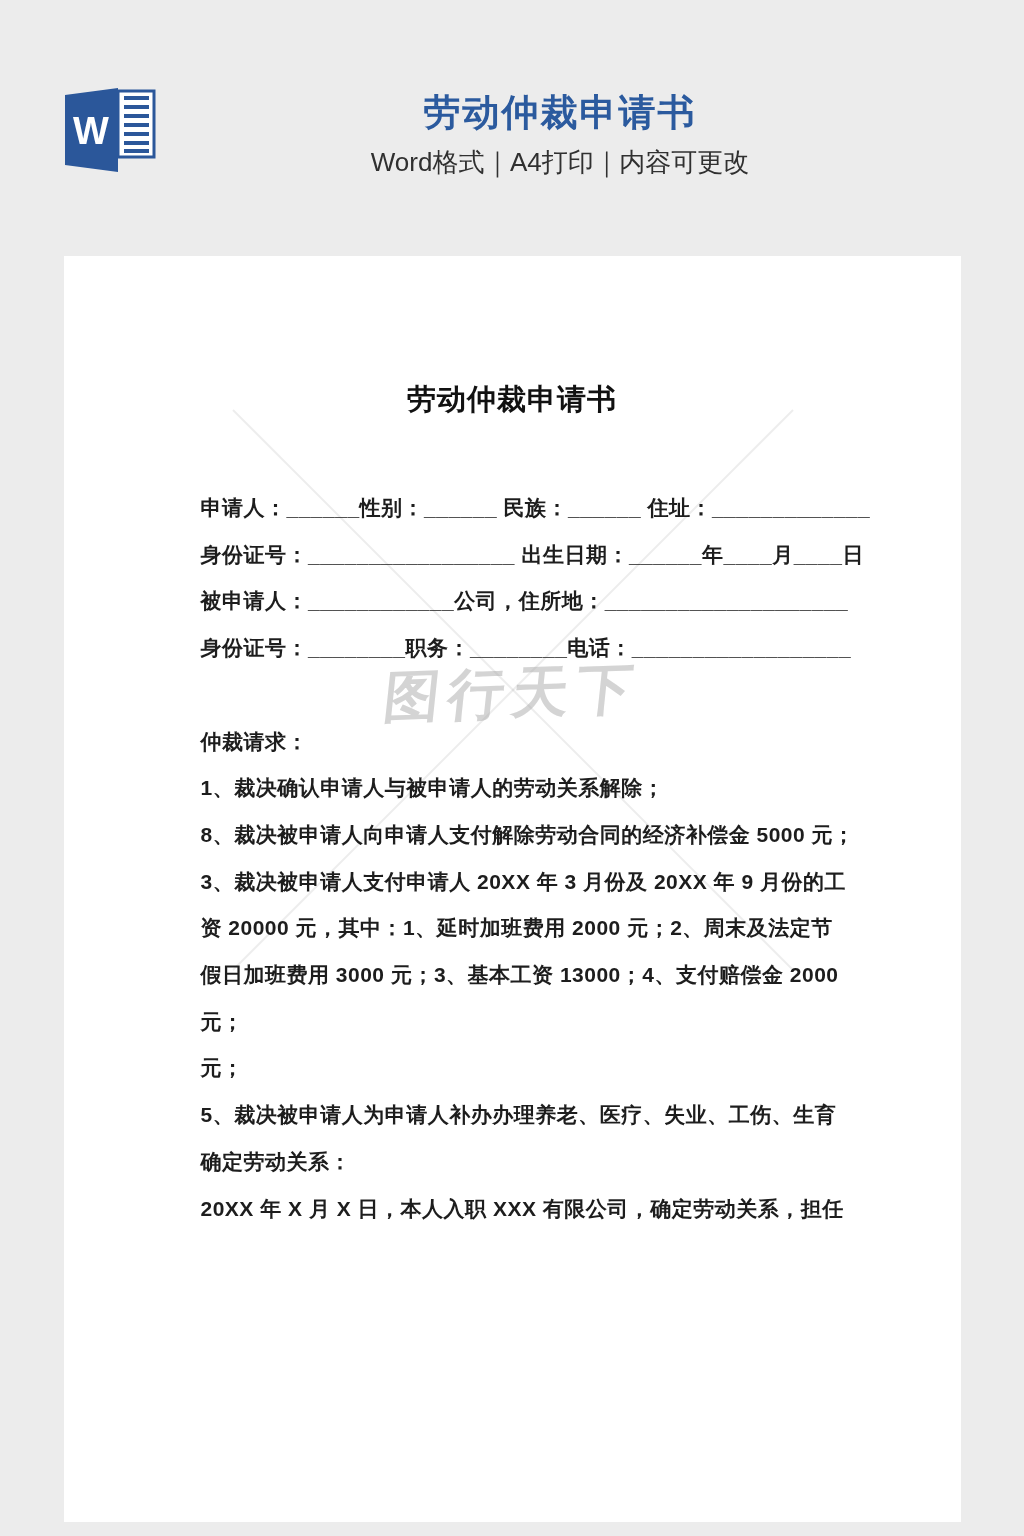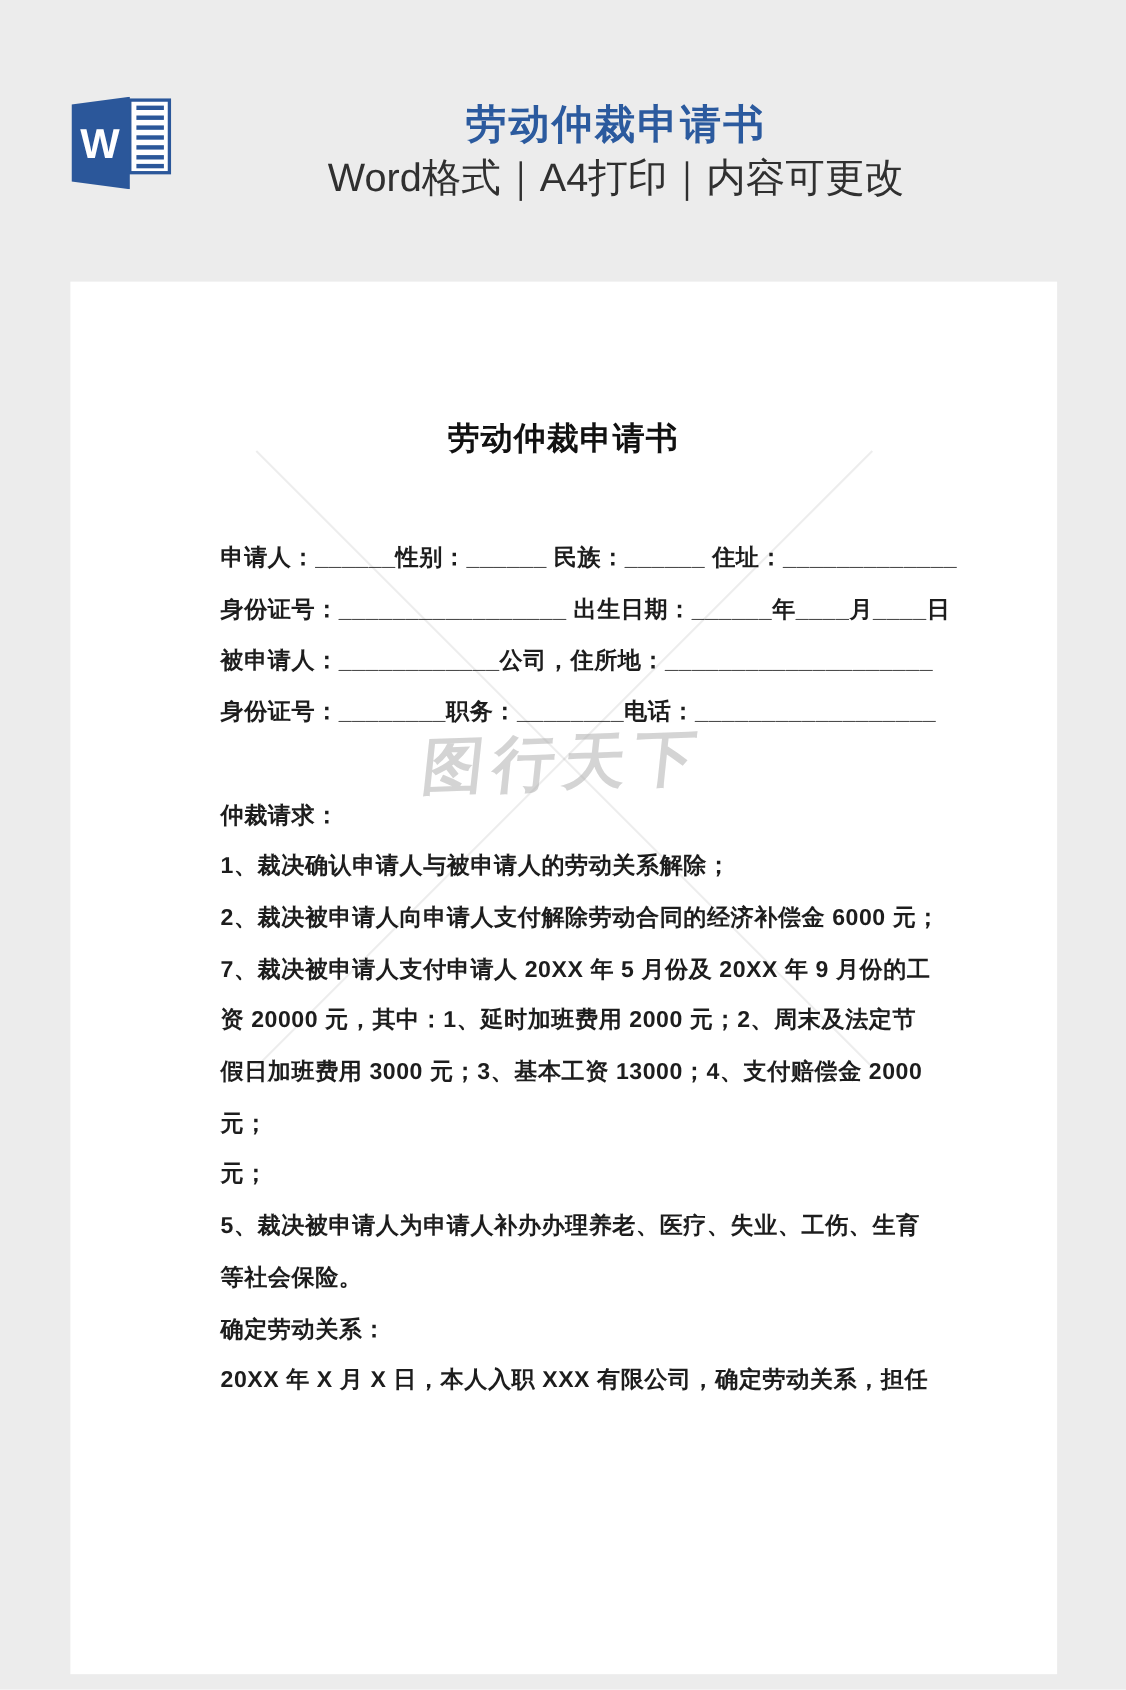--- a/index.html
+++ b/index.html
@@ -25,21 +25,21 @@
   }
   .header-title {
     font-size: 37px;
     line-height: 46px;
     font-weight: bold;
     color: #2b5a9e;
     letter-spacing: 2px;
   }
   .header-subtitle {
     margin-top: 10px;
-    font-size: 36px;
+    font-size: 26px;
     line-height: 32px;
     color: #303030;
   }
 
   
   .page {
     position: relative;
     width: 897px;
     height: 1266px;
     margin: 0 auto;
@@ -138,25 +138,24 @@
         <div class="content-line">身份证号：_________________ 出生日期：______年____月____日</div>
         <div class="content-line">被申请人：____________公司，住所地：____________________</div>
         <div class="content-line">身份证号：________职务：________电话：__________________</div>
       </div>
 
     <div class="watermark-gap"></div>
 
     <div class="body-section">
         <div class="content-line">仲裁请求：</div>
         <div class="content-line">1、裁决确认申请人与被申请人的劳动关系解除；</div>
-        <div class="content-line">2、裁决被申请人向申请人支付解除劳动合同的经济补偿金 6000 元；</div>
-        <div class="content-line">7、裁决被申请人支付申请人 20XX 年 5 月份及 20XX 年 9 月份的工</div>
+        <div class="content-line">8、裁决被申请人向申请人支付解除劳动合同的经济补偿金 5000 元；</div>
+        <div class="content-line">3、裁决被申请人支付申请人 20XX 年 3 月份及 20XX 年 9 月份的工</div>
         <div class="content-line">资 20000 元，其中：1、延时加班费用 2000 元；2、周末及法定节</div>
         <div class="content-line">假日加班费用 3000 元；3、基本工资 13000；4、支付赔偿金 2000</div>
         <div class="content-line">元；</div>
         <div class="content-line">元；</div>
         <div class="content-line">5、裁决被申请人为申请人补办办理养老、医疗、失业、工伤、生育</div>
-        <div class="content-line">等社会保险。</div>
         <div class="content-line">确定劳动关系：</div>
         <div class="content-line">20XX 年 X 月 X 日，本人入职 XXX 有限公司，确定劳动关系，担任</div>
       </div>
   </div>
 </div>
 
 </body></html>

